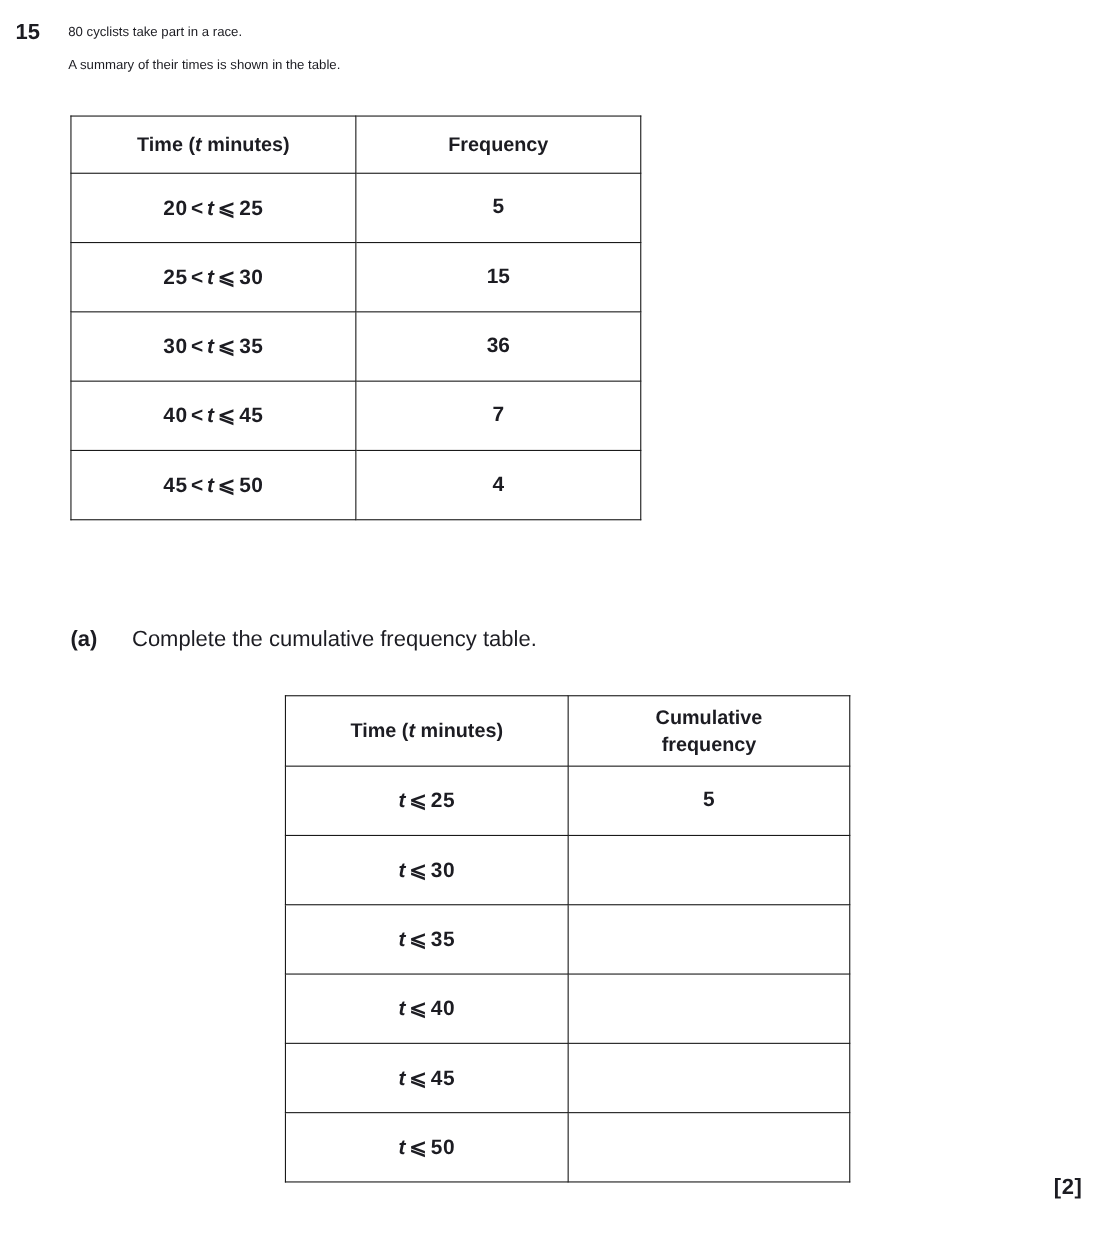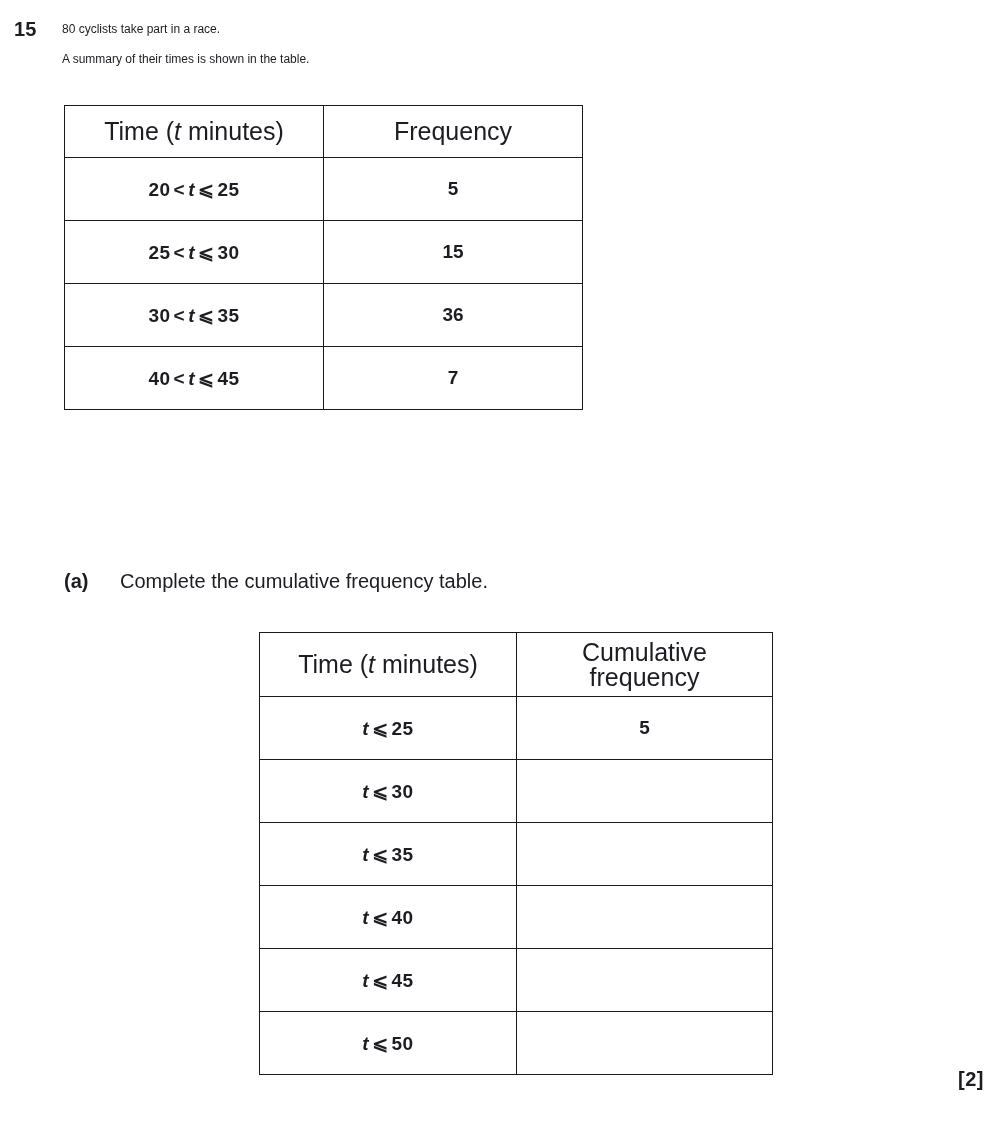--- a/index.html
+++ b/index.html
@@ -49,22 +49,22 @@
     table-layout: fixed;
     background: #ffffff;
   }
   .exam-table td, .exam-table th {
     border: 1.6px solid #1a1a1a;
     padding: 0;
     text-align: center;
     vertical-align: middle;
   }
   .exam-table th {
-    font-size: 25px;
-    font-weight: normal;
+    font-size: 18px;
+    font-weight: bold;
     line-height: 25px;
   }
   .exam-table td {
     font-size: 19px;
     font-weight: bold;
   }
   .ital {
     font-style: italic;
   }
 
@@ -158,20 +158,24 @@
       <td>15</td>
     </tr>
     <tr>
       <td><span class="interval"><span>30</span><span class="op">&lt;</span><span class="ital">t</span><span class="op">⩽</span><span>35</span></span></td>
       <td>36</td>
     </tr>
     <tr>
       <td><span class="interval"><span>40</span><span class="op">&lt;</span><span class="ital">t</span><span class="op">⩽</span><span>45</span></span></td>
       <td>7</td>
     </tr>
+    <tr>
+      <td><span class="interval"><span>45</span><span class="op">&lt;</span><span class="ital">t</span><span class="op">⩽</span><span>50</span></span></td>
+      <td>4</td>
+    </tr>
   </tbody>
 </table>
 
 <div class="part-row">
   <div class="part-label">(a)</div>
   <div class="part-text">Complete the cumulative frequency table.</div>
 </div>
 
 <table class="exam-table" id="table-cumulative">
   <thead>

